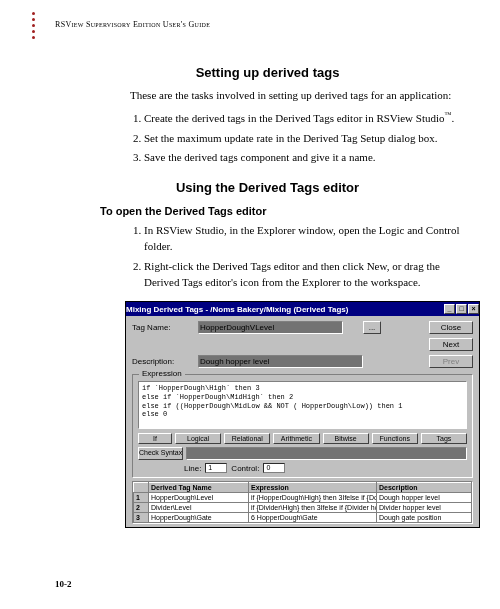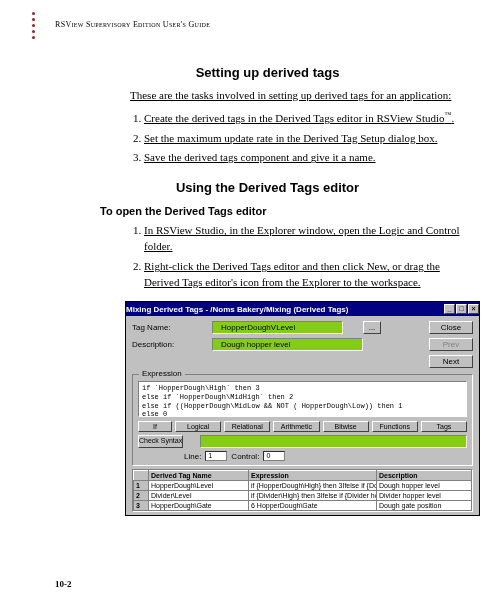--- a/index.html
+++ b/index.html
@@ -43,21 +43,20 @@
   h3 {
     font-family: Liberation Sans, sans-serif;
     font-weight: bold;
     font-size: 11px;
     margin: 10px 0 6px 55px;
   }
   p.intro, ol.steps {
     margin-left: 85px;
     font-size: 11px;
     line-height: 1.45;
-    text-decoration: underline;
   }
   p.intro { margin-bottom: 6px; }
   ol.steps { list-style: decimal; padding-left: 14px; margin-bottom: 8px; }
   ol.steps li { margin-bottom: 4px; }
   .sup { font-size: 7px; vertical-align: super; }
 
   .shot {
     margin: 10px 0 0 80px;
     width: 355px;
     border: 1px solid #000;
@@ -84,29 +83,28 @@
     border-left: 1px solid #fff;
     border-right: 1px solid #404040;
     border-bottom: 1px solid #404040;
     font-size: 7px; line-height: 8px; text-align: center;
     color: #000;
   }
   .form { padding: 5px 6px 3px 6px; }
   .row { display: flex; align-items: center; margin-bottom: 4px; gap: 20px; }
   .lbl { width: 46px; font-size: 8px; }
   .tinput {
-    background: #84cc16;
+    background: #737373;
     border-top: 1px solid #808080;
     border-left: 1px solid #808080;
     border-right: 1px solid #fff;
     border-bottom: 1px solid #fff;
-    padding: 1px 8px;
+    padding: 1px 1px;
     font-size: 8px;
     height: 13px;
-    margin-left: 14px;
   }
   .wide { flex: 1; }
   .btn {
     background: #c0c0c0;
     border-top: 1px solid #fff;
     border-left: 1px solid #fff;
     border-right: 1px solid #404040;
     border-bottom: 1px solid #404040;
     padding: 1px 0;
     min-width: 44px;
@@ -132,21 +130,21 @@
   }
   .expr-box {
     background: #fff;
     border-top: 1px solid #808080;
     border-left: 1px solid #808080;
     border-right: 1px solid #fff;
     border-bottom: 1px solid #fff;
     padding: 2px 3px;
     font-size: 7px;
     line-height: 1.25;
-    height: 36px;
+    height: 48px;
     white-space: pre;
     overflow: hidden;
     font-family: "Courier New", monospace;
   }
   .btnrow { display: flex; gap: 3px; margin-top: 4px; }
   .btnrow .btn { min-width: 40px; font-size: 7px; flex: 1; }
   .sbtn { min-width: 34px !important; flex: none !important; }
   .status { margin-top: 3px; display: flex; align-items: center; gap: 4px; margin-left: 46px; }
   .ministat { background:#fff; border:1px inset #808080; width:22px; height:10px; font-size:7px; padding:0 2px; }
 
@@ -223,28 +221,28 @@
 
     <div class="form">
       <div class="row">
         <div class="lbl">Tag Name:</div>
         <div class="tinput wide">HopperDoughVLevel</div>
         <div class="btn" style="min-width:18px">...</div>
         <div style="width:8px"></div>
         <div class="btn">Close</div>
       </div>
       <div class="row">
+        <div style="flex:1"></div>
+        <div class="btn">Next</div>
+      </div>
+      <div class="row">
         <div class="lbl">Description:</div>
         <div class="tinput wide">Dough hopper level</div>
         <div style="width:26px"></div>
         <div class="btn dis">Prev</div>
-      </div>
-      <div class="row">
-        <div style="flex:1"></div>
-        <div class="btn">Next</div>
       </div>
 
       <div class="panel">
         <div class="panel-title">Expression</div>
         <div class="expr-box">if `HopperDough\High` then 3
 else if `HopperDough\MidHigh` then 2
 else if ((HopperDough\MidLow &amp;&amp; NOT ( HopperDough\Low)) then 1
 else 0</div>
         <div class="btnrow">
           <div class="btn sbtn">If</div>

